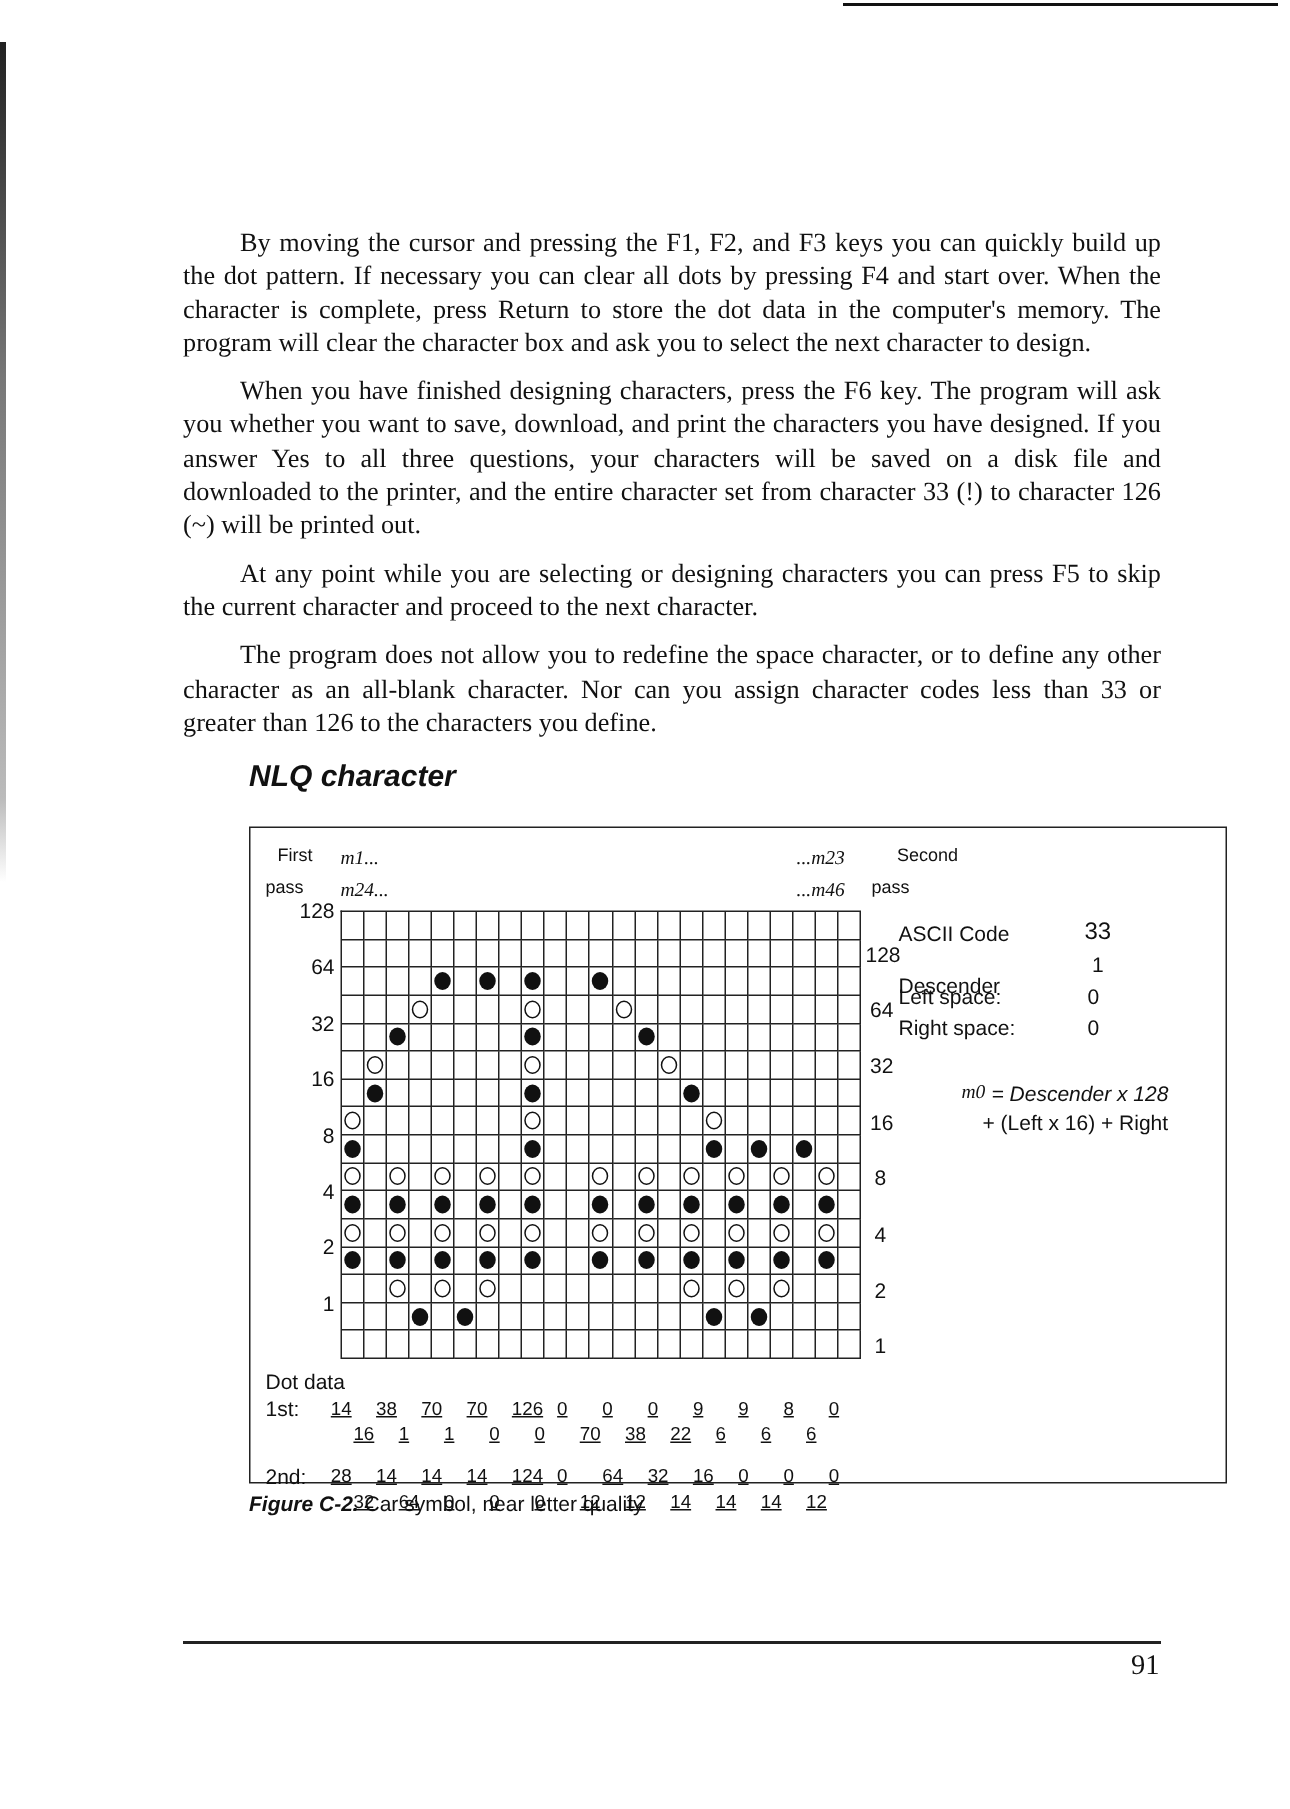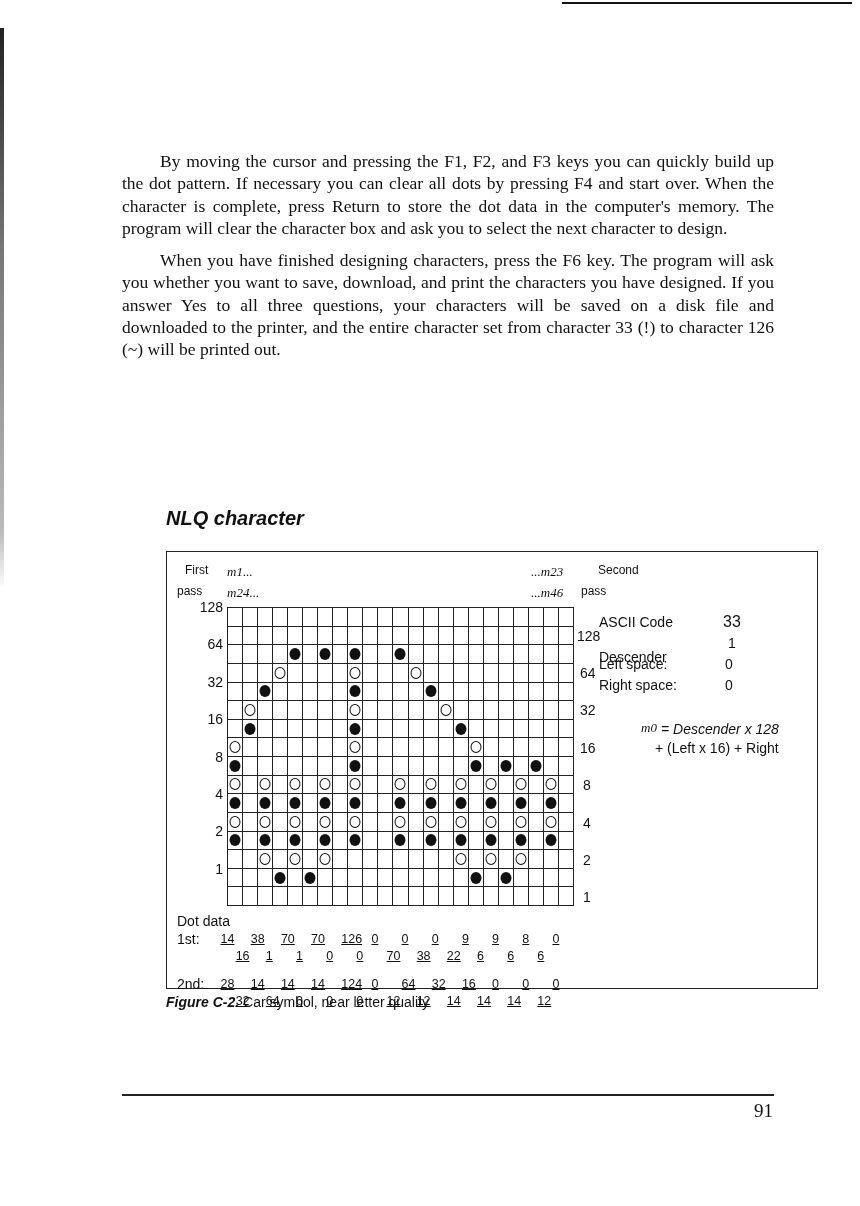--- a/index.html
+++ b/index.html
@@ -43,20 +43,22 @@
 </style>
 </head>
 <body>
 
 <div class="top-rule"></div>
 <div class="left-bar"></div>
 
 <div class="body-text serif">
   <p>By moving the cursor and pressing the F1, F2, and F3 keys you can quickly build up the dot pattern. If necessary you can clear all dots by pressing F4 and start over. When the character is complete, press Return to store the dot data in the computer's memory. The program will clear the character box and ask you to select the next character to design.</p>
   <p>When you have finished designing characters, press the F6 key. The program will ask you whether you want to save, download, and print the characters you have designed. If you answer Yes to all three questions, your characters will be saved on a disk file and downloaded to the printer, and the entire character set from character 33 (!) to character 126 (~) will be printed out.</p>
+  <p>At any point while you are selecting or designing characters you can press F5 to skip the current character and proceed to the next character.</p>
+  <p>The program does not allow you to redefine the space character, or to define any other character as an all-blank character. Nor can you assign character codes less than 33 or greater than 126 to the characters you define.</p>
 </div>
 
 <div class="section-heading sans">NLQ character</div>
 
 <div class="figure-box sans">
   <span class="fig-label" style="left:18px; top:11px;">First</span>
   <span class="fig-label it" style="left:60px; top:12px;">m1...</span>
   <span class="fig-label" style="left:10px; top:32px;">pass</span>
   <span class="fig-label it" style="left:60px; top:33px;">m24...</span>
   <span class="fig-label it" style="left:364px; top:12px;">...m23</span>

